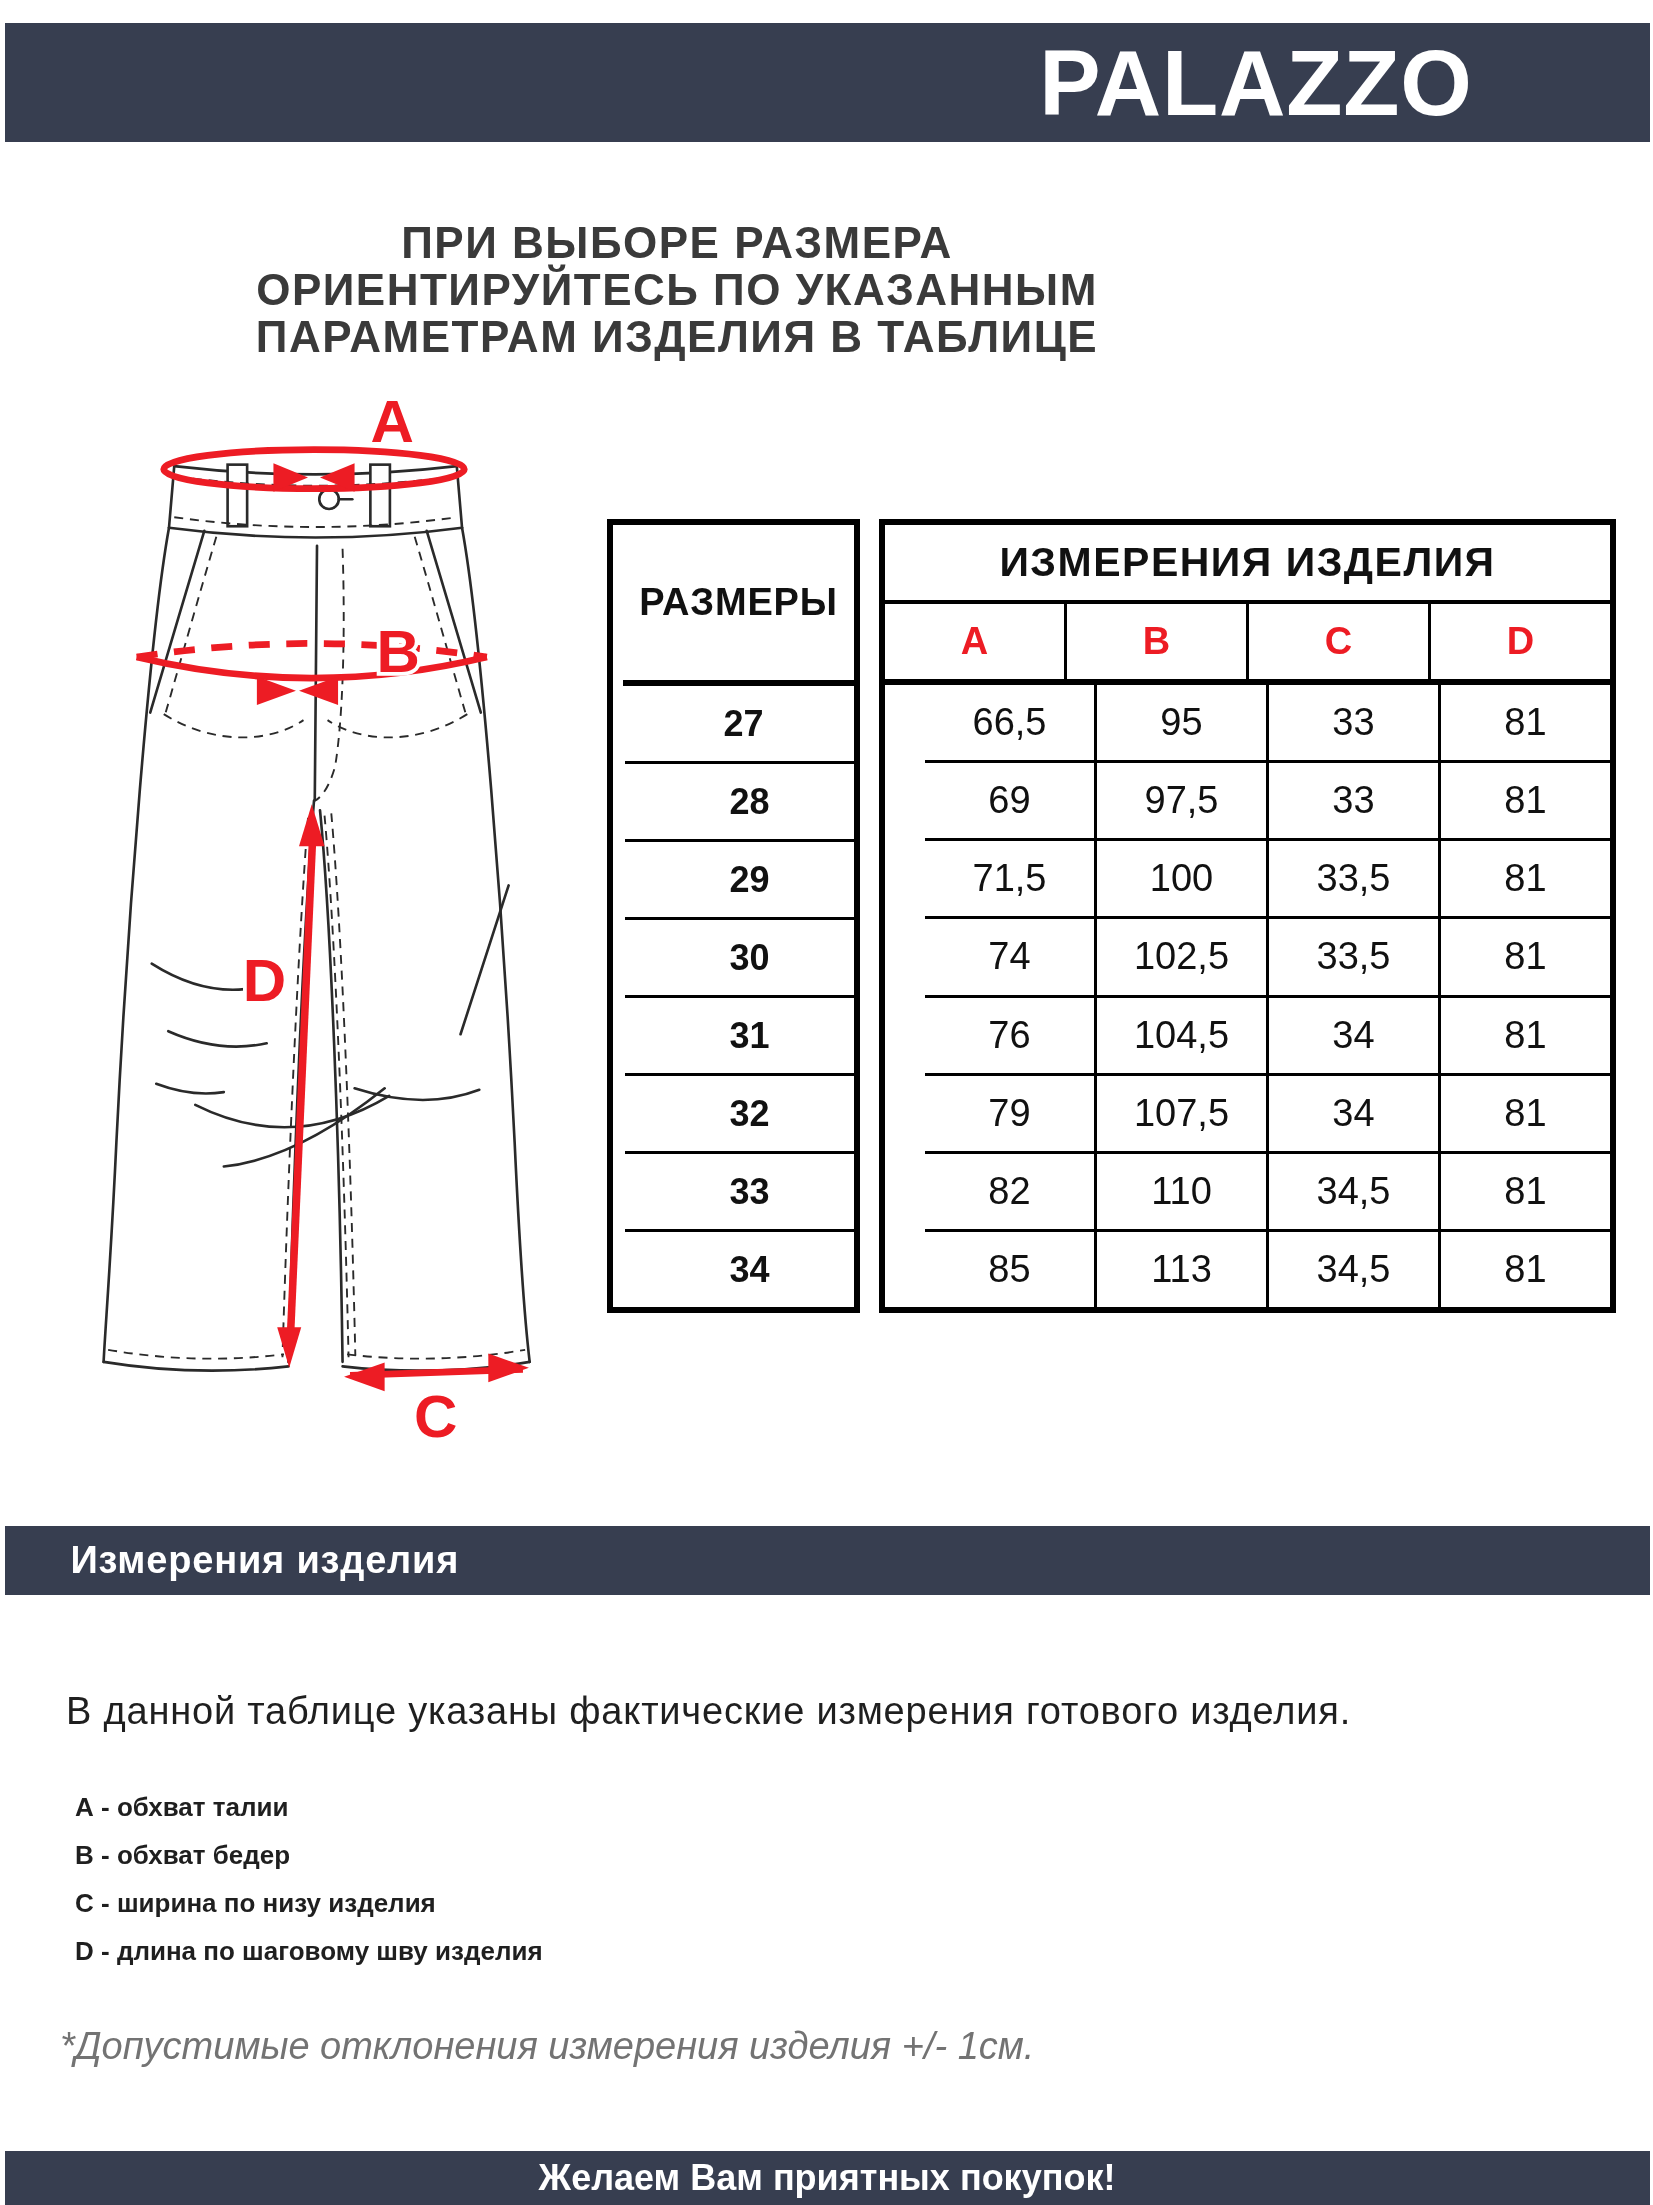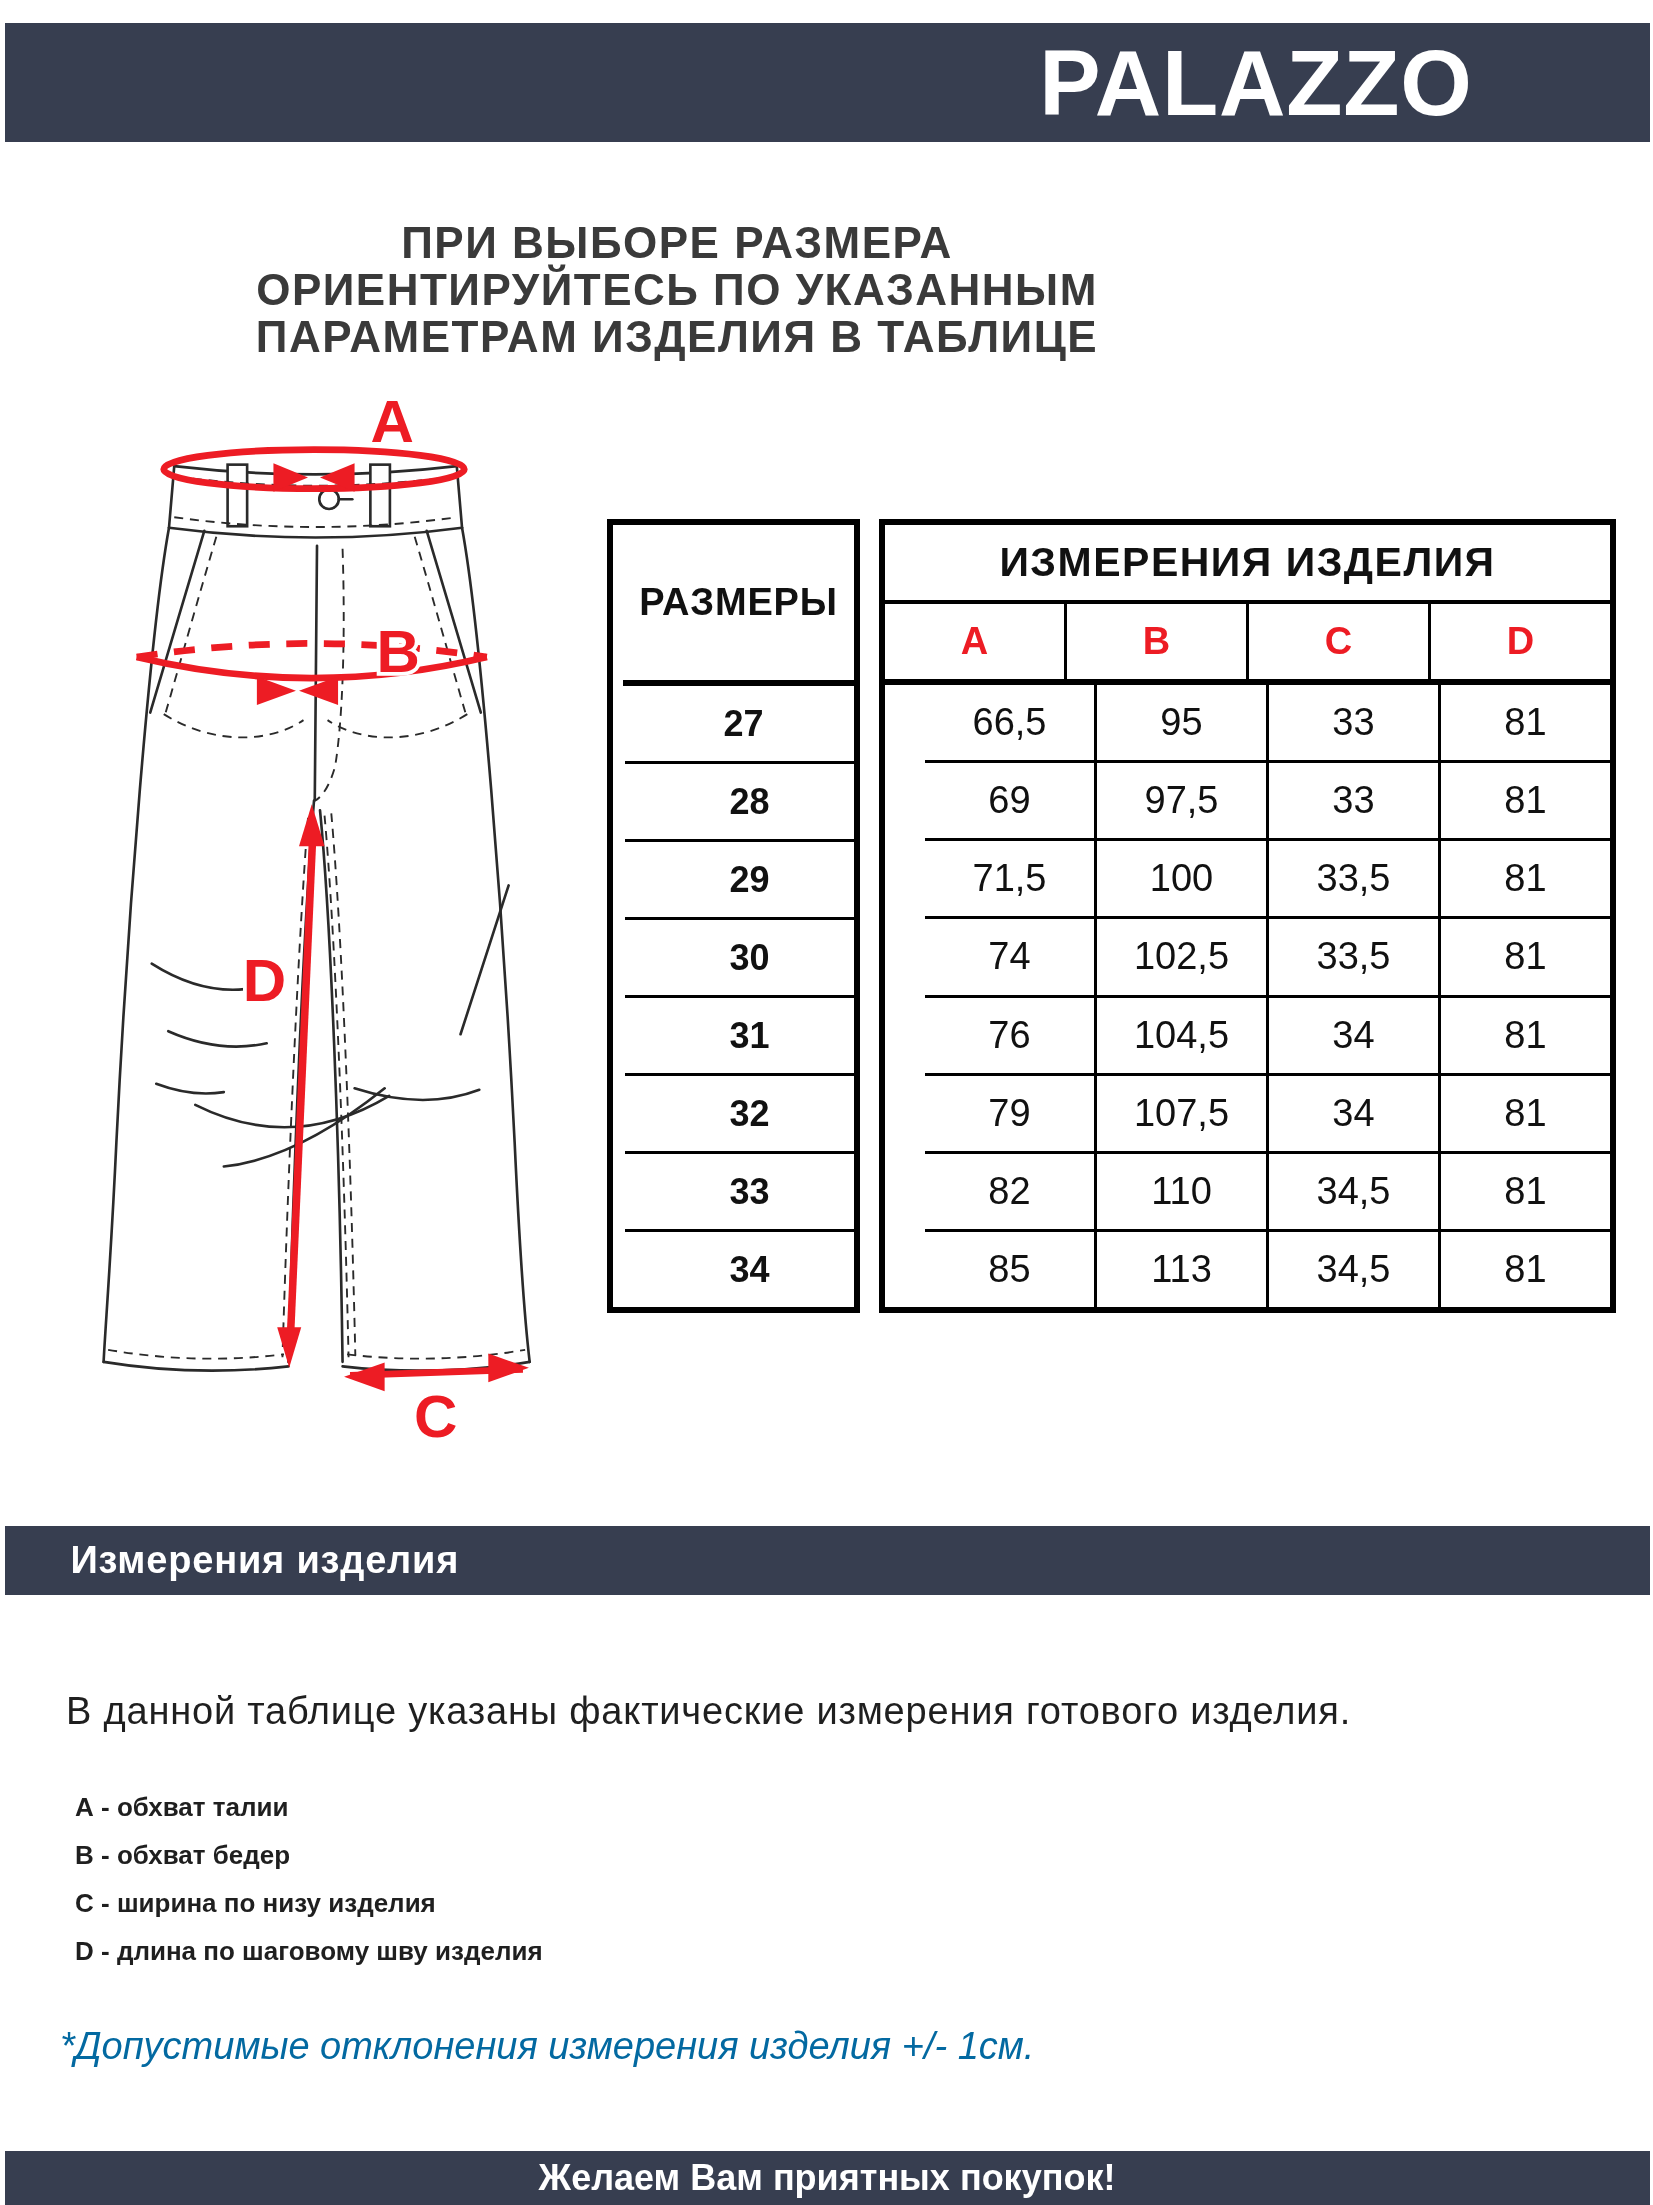--- a/index.html
+++ b/index.html
@@ -33,21 +33,21 @@
   .m-cell{flex:1;display:flex;align-items:center;justify-content:center;font-size:38px;}
   .m-cell + .m-cell{border-left:3px solid #000;}
   .m-row .m-cell{font-weight:normal;}
   
   .section-bar{position:absolute;left:4.5px;right:4.5px;top:1526px;height:69px;background:var(--navy);
                display:flex;align-items:center;padding-left:66px;box-sizing:border-box;}
   .section-bar span{color:#fff;font-size:38px;font-weight:bold;letter-spacing:0.8px;}
   .description{position:absolute;left:66px;top:1690px;font-size:38px;letter-spacing:0.8px;color:#1f1f1f;}
   .legend{position:absolute;left:75px;top:1783px;}
   .legend div{font-size:26px;font-weight:bold;line-height:48px;color:#1f1f1f;}
-  .note{position:absolute;left:60px;top:2025px;font-size:38px;font-style:italic;color:#0369a1;}
+  .note{position:absolute;left:60px;top:2025px;font-size:38px;font-style:italic;color:#737373;}
   .footer-bar{position:absolute;left:4.5px;right:4.5px;top:2151px;height:54px;background:var(--navy);
               display:flex;align-items:center;justify-content:center;}
   .footer-bar span{color:#fff;font-size:36px;font-weight:bold;}
   
   .figure{position:absolute;left:45px;top:391px;width:526px;height:1052px;}
   svg text.meas-label{font-family:"Liberation Sans",sans-serif;font-weight:bold;font-size:80px;
                       fill:var(--red);text-anchor:middle;paint-order:stroke;stroke:#fff;stroke-width:10px;}
 </style>
 </head>
 <body>

